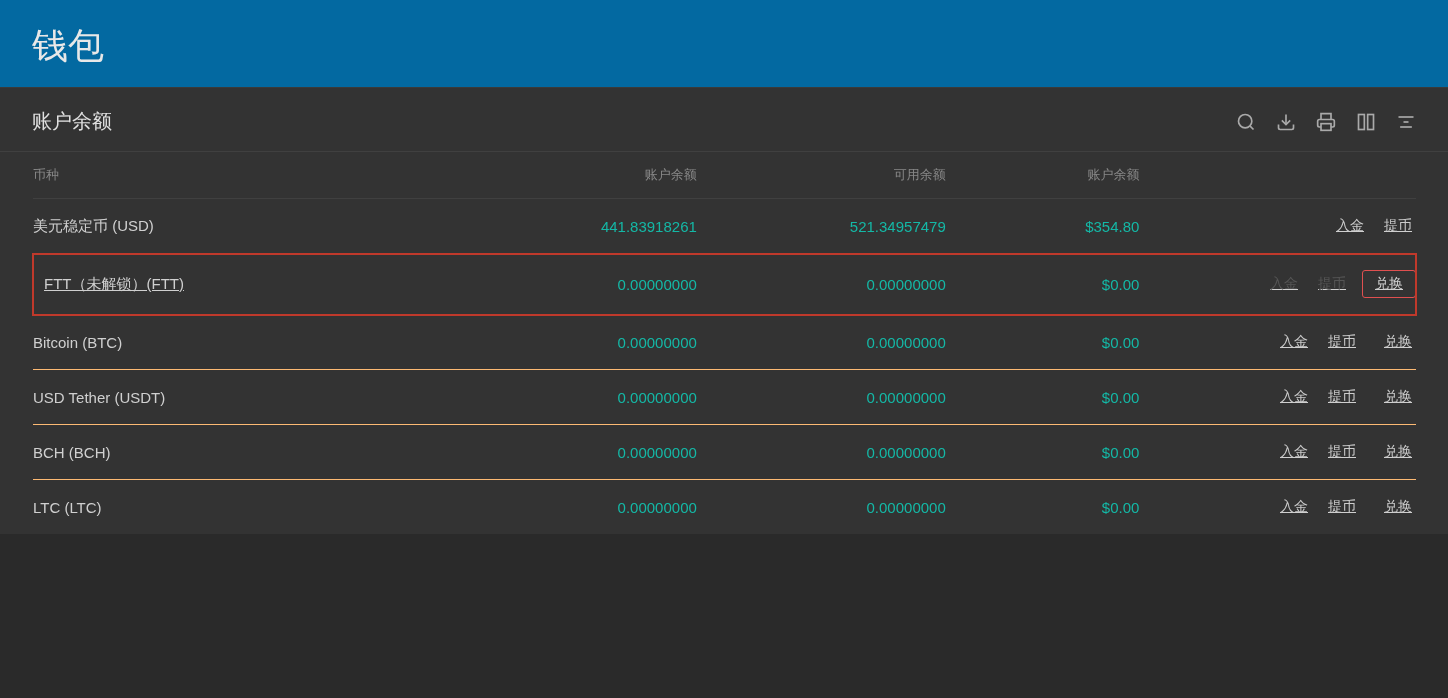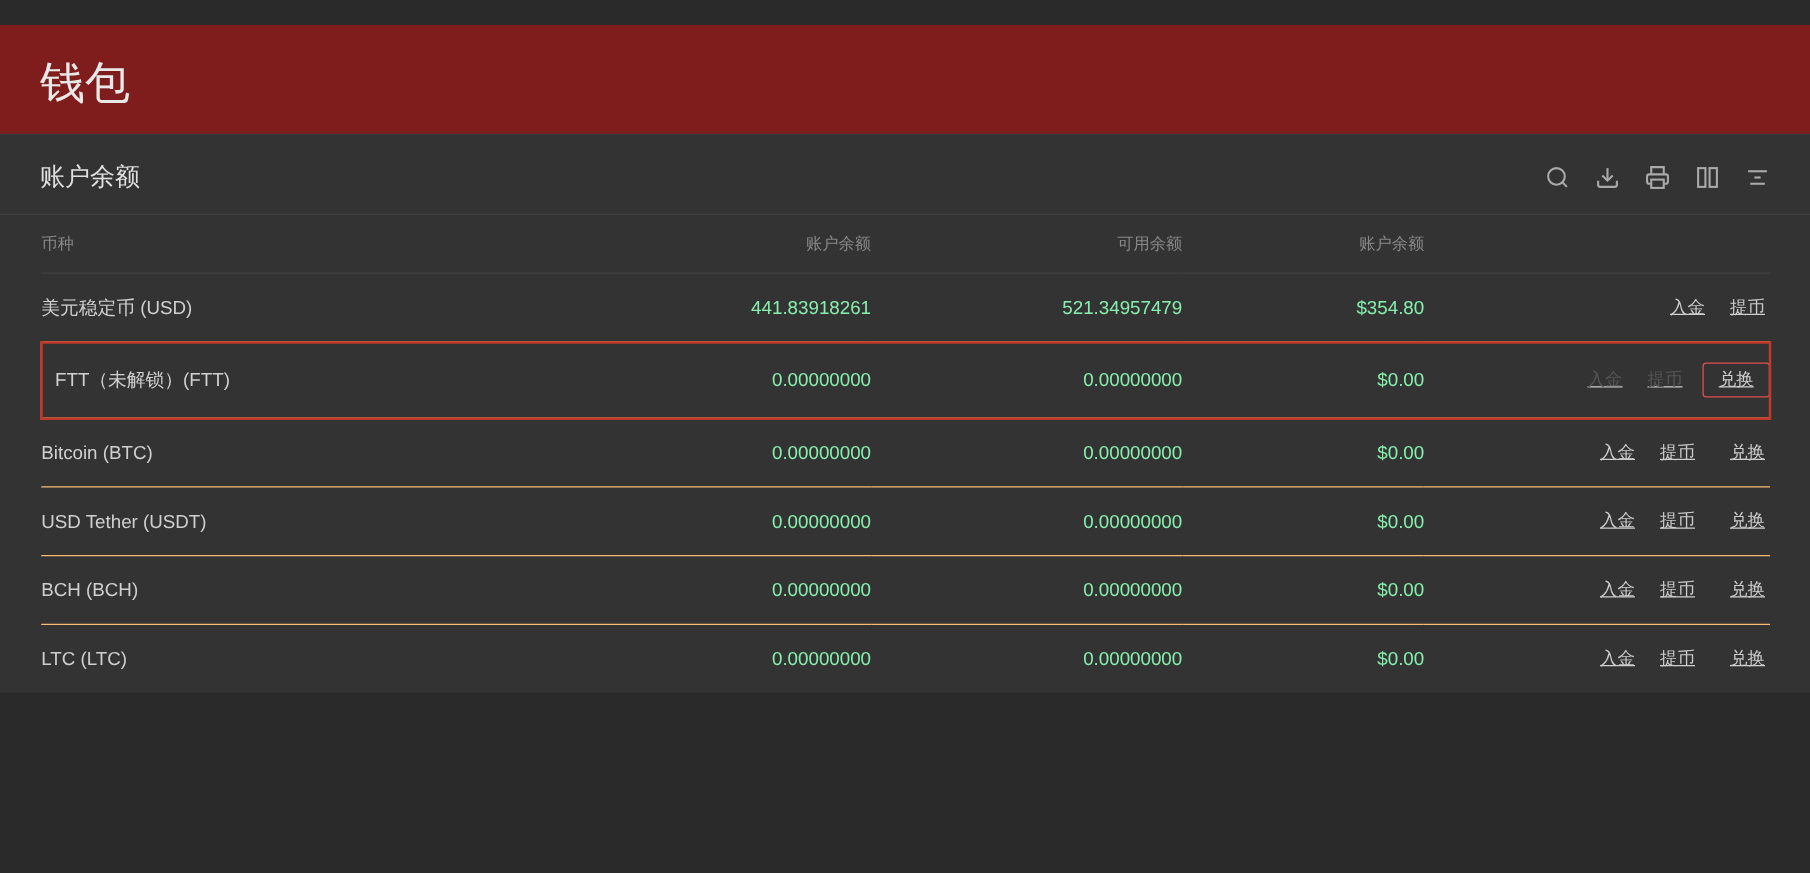--- a/index.html
+++ b/index.html
@@ -6,24 +6,23 @@
 
     body {
       background-color: #2a2a2a;
       color: #e0e0e0;
       font-family: -apple-system, BlinkMacSystemFont, "PingFang SC", "Microsoft YaHei", sans-serif;
       min-height: 698px;
       width: 1448px;
     }
 
     .page-header {
-      background-color: #7f1d1d;
+      background-color: #0369a1;
       padding: 22px 32px 16px 32px;
       border-bottom: 1px solid #3a3a3a;
-      margin-top: 20px;
     }
 
     .page-title {
       font-size: 36px;
       font-weight: 500;
       color: #e8e8e8;
     }
 
     .main-content {
       background-color: #333333;
@@ -94,21 +93,21 @@
     }
 
     tbody td {
       padding: 16px 0;
       font-size: 15px;
       color: #d0d0d0;
     }
 
     tbody td.num-col {
       text-align: right;
-      color: #86efac;
+      color: #14b8a6;
     }
 
     .currency-name {
       font-size: 15px;
       color: #d0d0d0;
     }
 
     .action-btn {
       font-size: 14px;
       color: #cccccc;
@@ -215,21 +214,21 @@
             <td class="col-available num-col">521.34957479</td>
             <td class="col-usd num-col">$354.80</td>
             <td class="col-actions">
               <div class="actions-cell">
                 <button class="action-btn">入金</button>
                 <button class="action-btn">提币</button>
               </div>
             </td>
           </tr>
           <tr style="outline: rgb(192, 57, 43) solid 2px; outline-offset: -1px;">
-            <td class="col-currency currency-name" style="border-left: 2px solid rgb(192, 57, 43); padding-left: 10px;">FTT（未解锁）(FTT)</td>
+            <td class="col-currency currency-name" style="border-left: 2px solid rgb(192, 57, 43); padding-left: 10px; text-decoration: underline;">FTT（未解锁）(FTT)</td>
             <td class="col-balance num-col">0.00000000</td>
             <td class="col-available num-col">0.00000000</td>
             <td class="col-usd num-col">$0.00</td>
             <td class="col-actions">
               <div class="actions-cell">
                 <button class="action-btn disabled" disabled="">入金</button>
                 <button class="action-btn disabled" disabled="">提币</button>
                 <button class="action-btn exchange-highlight">兑换</button>
               </div>
             </td>

